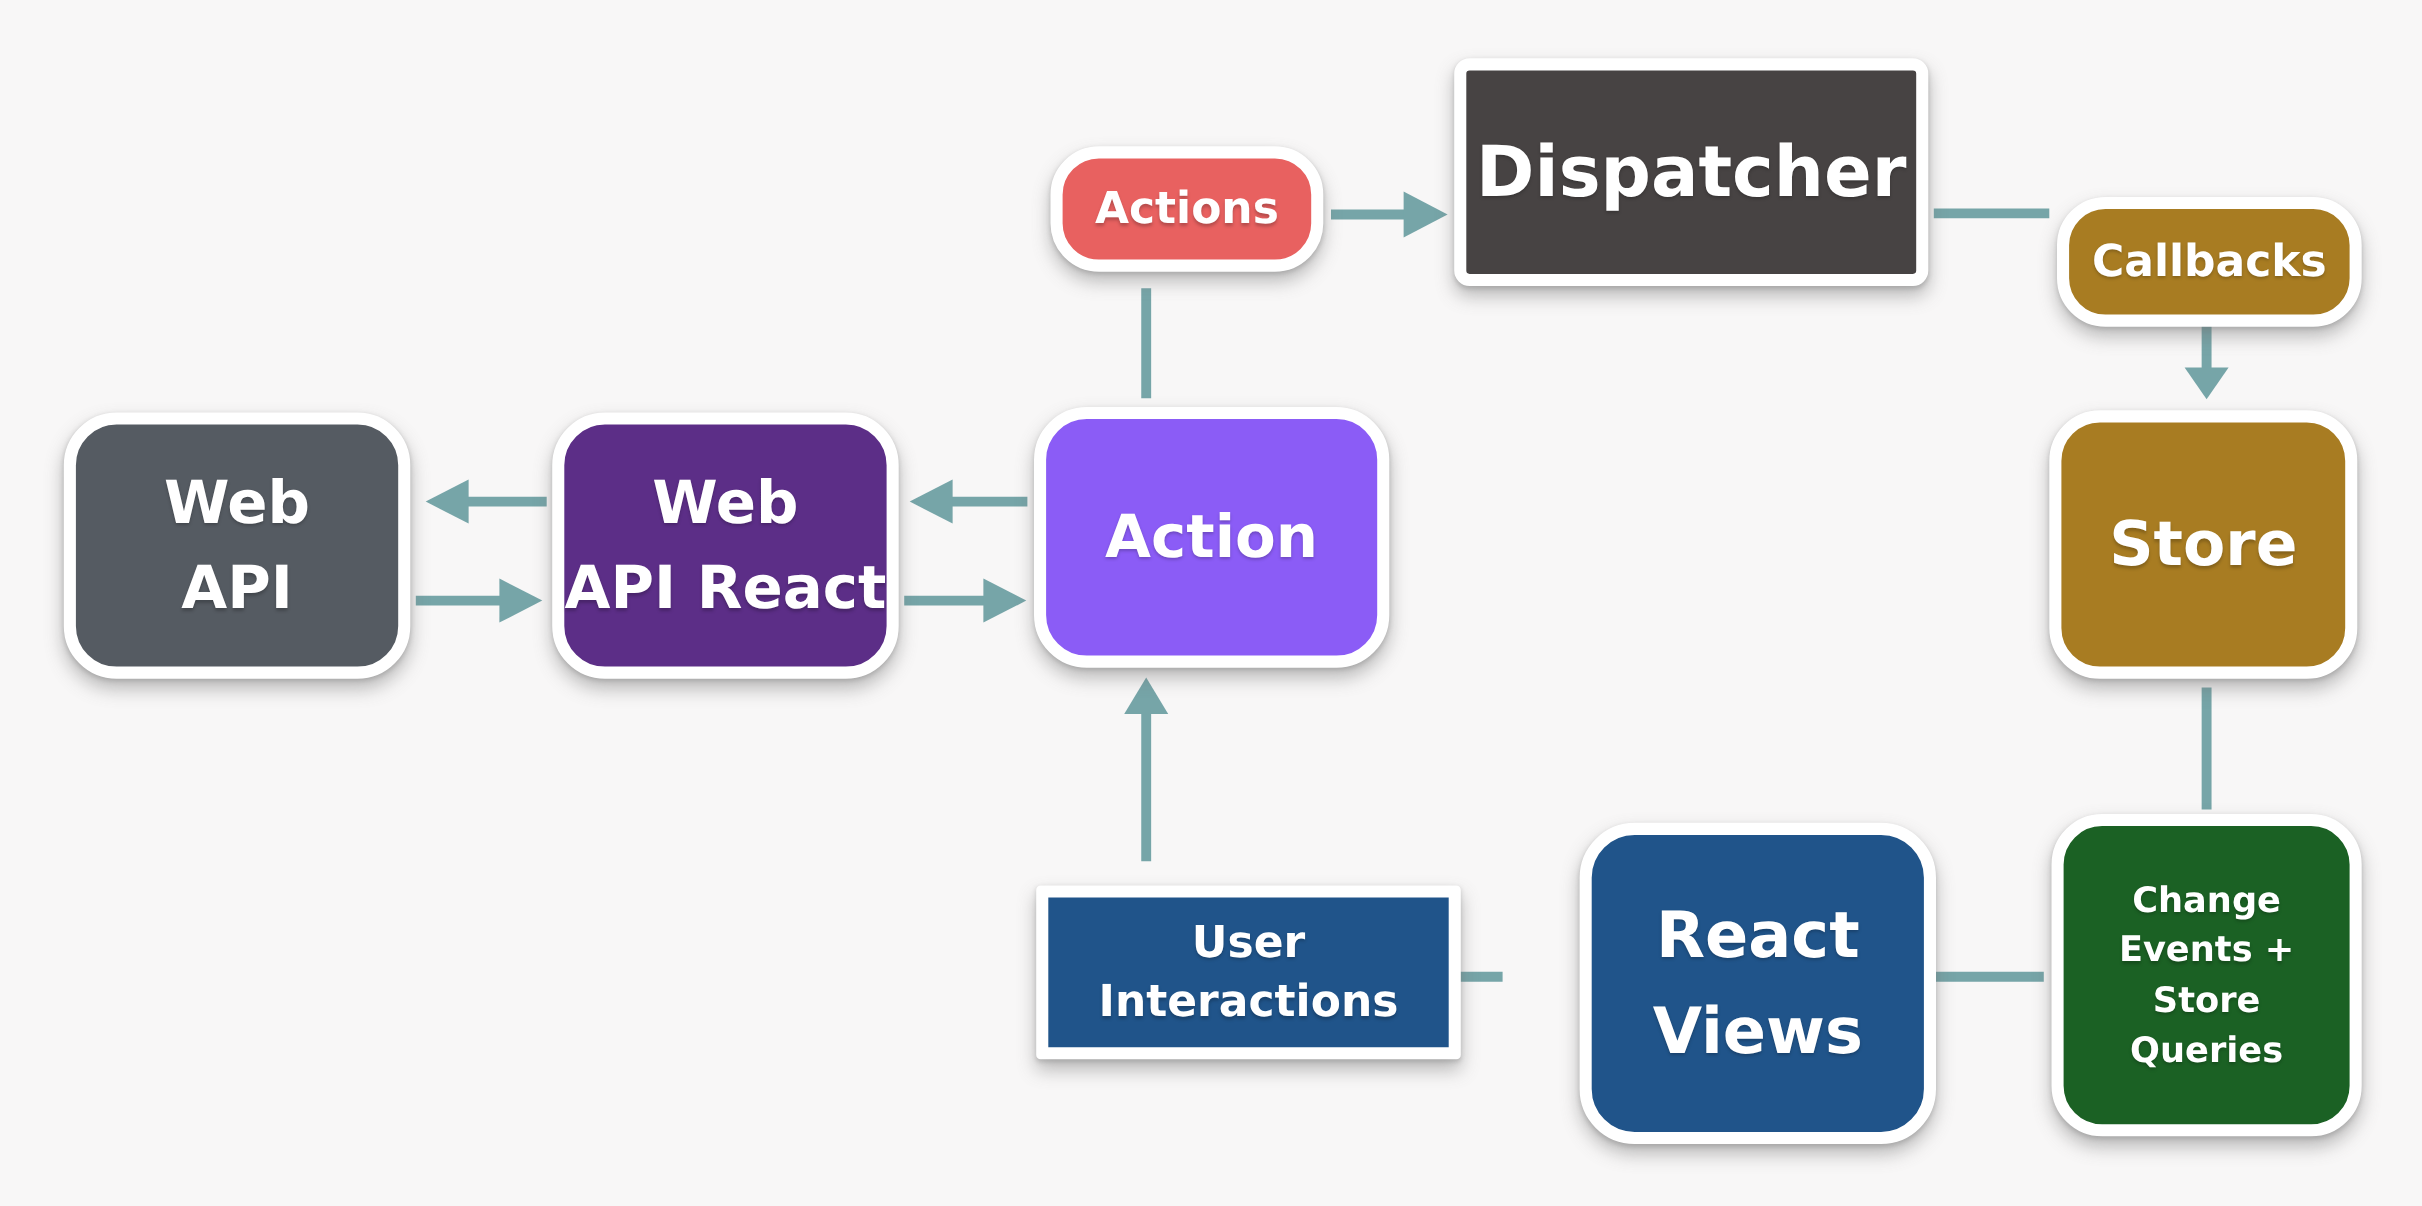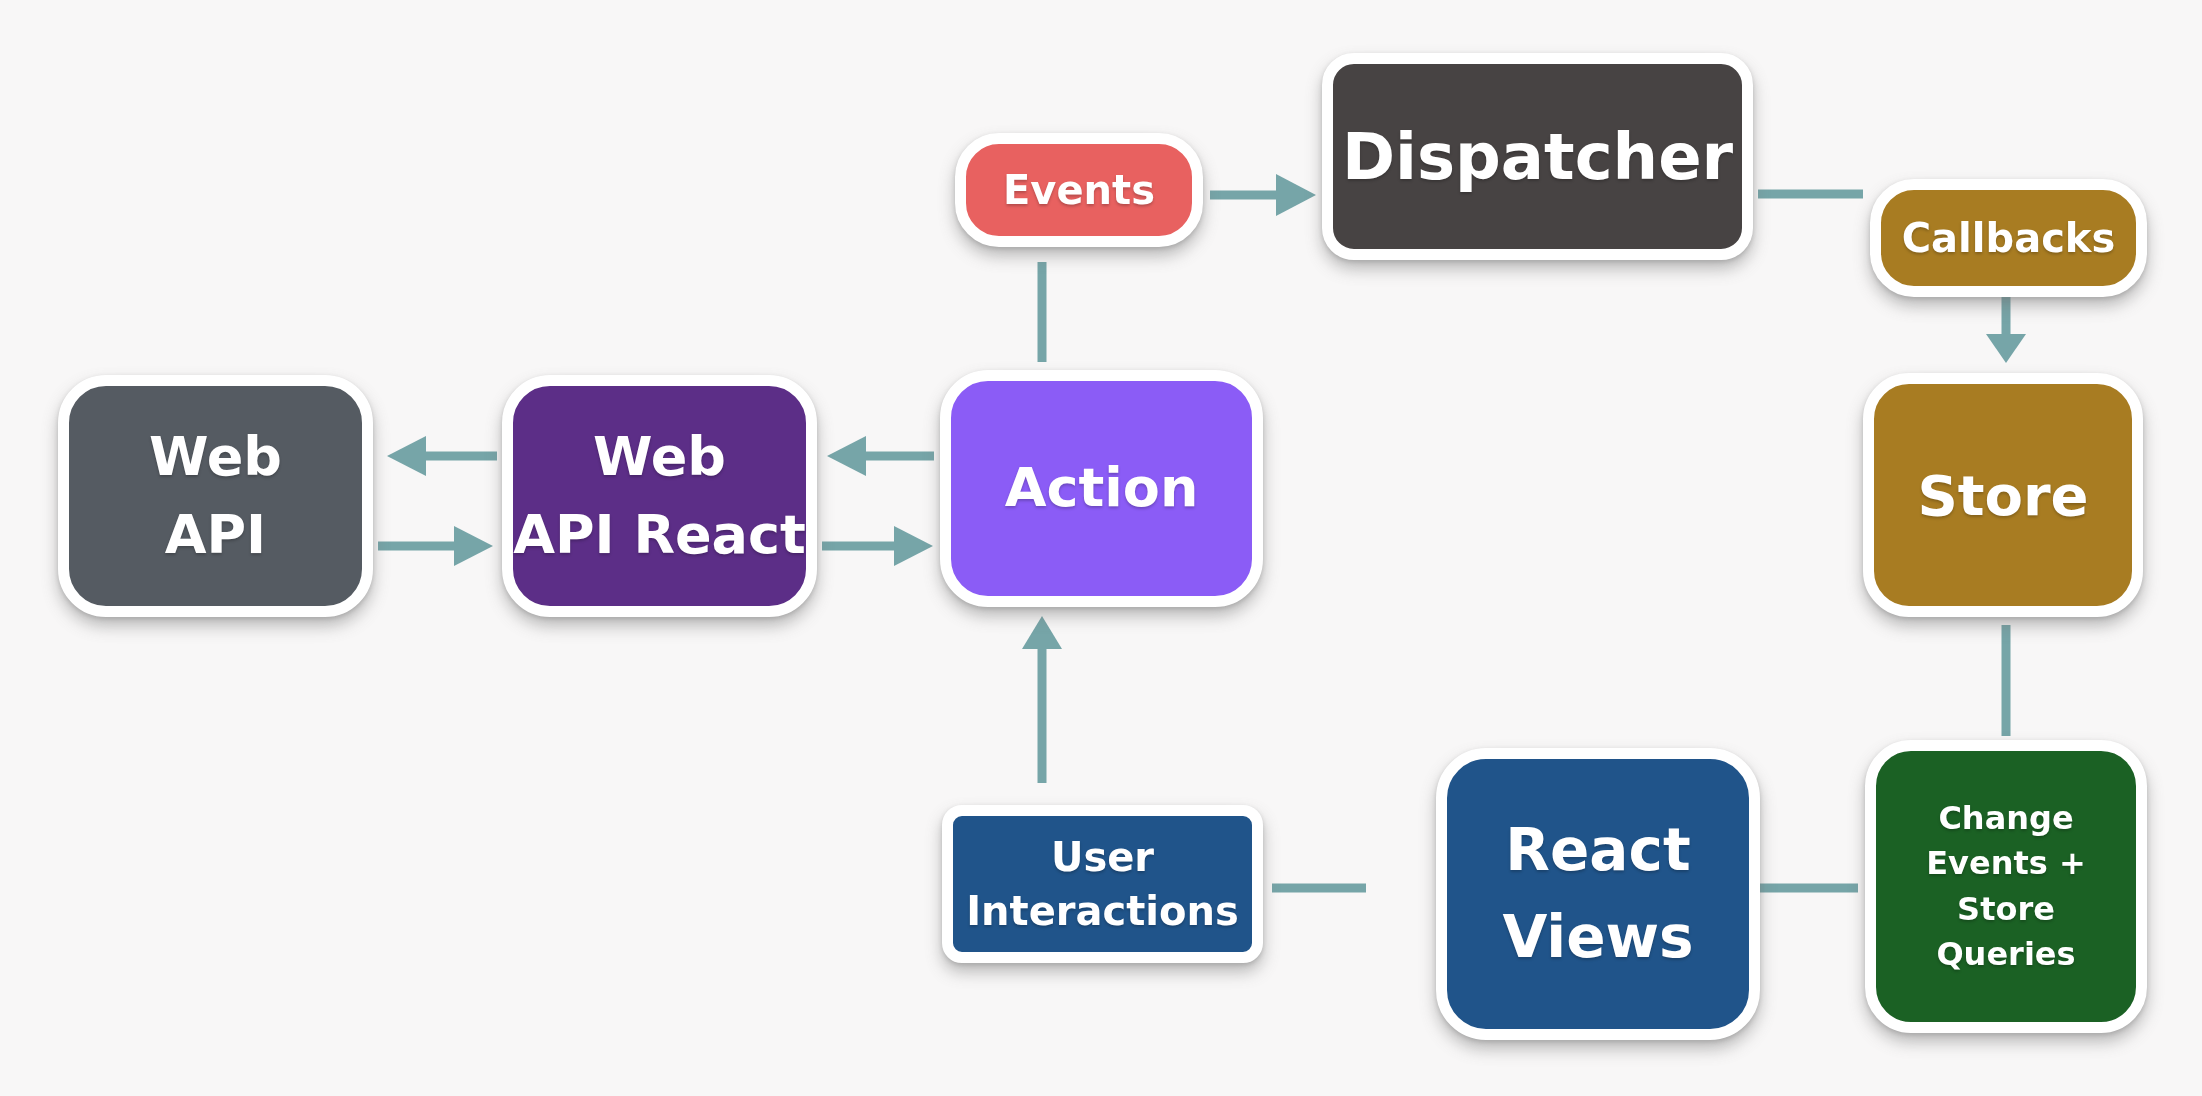--- a/index.html
+++ b/index.html
@@ -102,24 +102,24 @@
       <polygon class="edge-head" points="387,456 426,436 426,476" style="fill: rgb(118, 165, 168);"></polygon>
     </g>
 
     <g>
       <line class="edge-line" x1="378" y1="546" x2="456" y2="546" style="stroke: rgb(118, 165, 168);"></line>
       <polygon class="edge-head" points="493,546 454,526 454,566" style="fill: rgb(118, 165, 168);"></polygon>
     </g>
   </svg>
 
   <div class="node" style="left: 955px; top: 133px; width: 248px; height: 114px; border-radius: 44px; font-size: 40px; background: rgb(232, 97, 96);">
-    <div class="label">Events</div>
+    <div class="label">Actions</div>
   </div>
 
-  <div class="node" style="left: 1322px; top: 53px; width: 431px; height: 207px; border-radius: 32px; font-size: 64px; background: rgb(71, 67, 67);">
+  <div class="node" style="left: 1322px; top: 53px; width: 431px; height: 207px; border-radius: 14px; font-size: 64px; background: rgb(71, 67, 67);">
     <div class="label">Dispatcher</div>
   </div>
 
   <div class="node" style="left: 1870px; top: 135px; width: 277px; height: 118px; border-radius: 44px; font-size: 40px; background: rgb(168, 124, 34); margin-top: 44px;">
     <div class="label">Callbacks</div>
   </div>
 
   <div class="node" style="left: 1863px; top: 373px; width: 280px; height: 244px; border-radius: 46px; font-size: 56px; background: rgb(168, 124, 34);">
     <div class="label">Store</div>
   </div>
@@ -133,21 +133,21 @@
     </div>
   </div>
 
   <div class="node" style="left: 1436px; top: 748px; width: 324px; height: 292px; border-radius: 50px; font-size: 58px; line-height: 1.5; background: rgb(32, 84, 138);">
     <div class="label">
       <span class="line">React</span>
       <span class="line">Views</span>
     </div>
   </div>
 
-  <div class="node" style="left: 942px; top: 805px; width: 321px; height: 158px; border-radius: 20px; font-size: 40px; line-height: 1.35; background: rgb(32, 84, 138);">
+  <div class="node" style="left: 942px; top: 805px; width: 386px; height: 158px; border-radius: 4px; font-size: 40px; line-height: 1.35; background: rgb(32, 84, 138);">
     <div class="label">
       <span class="line">User</span>
       <span class="line">Interactions</span>
     </div>
   </div>
 
   <div class="node" style="left: 940px; top: 370px; width: 323px; height: 237px; border-radius: 48px; font-size: 54px; line-height: 1.45; background: #8b5cf6;">
     <div class="label">
       <span class="line">Action</span>
     </div>

